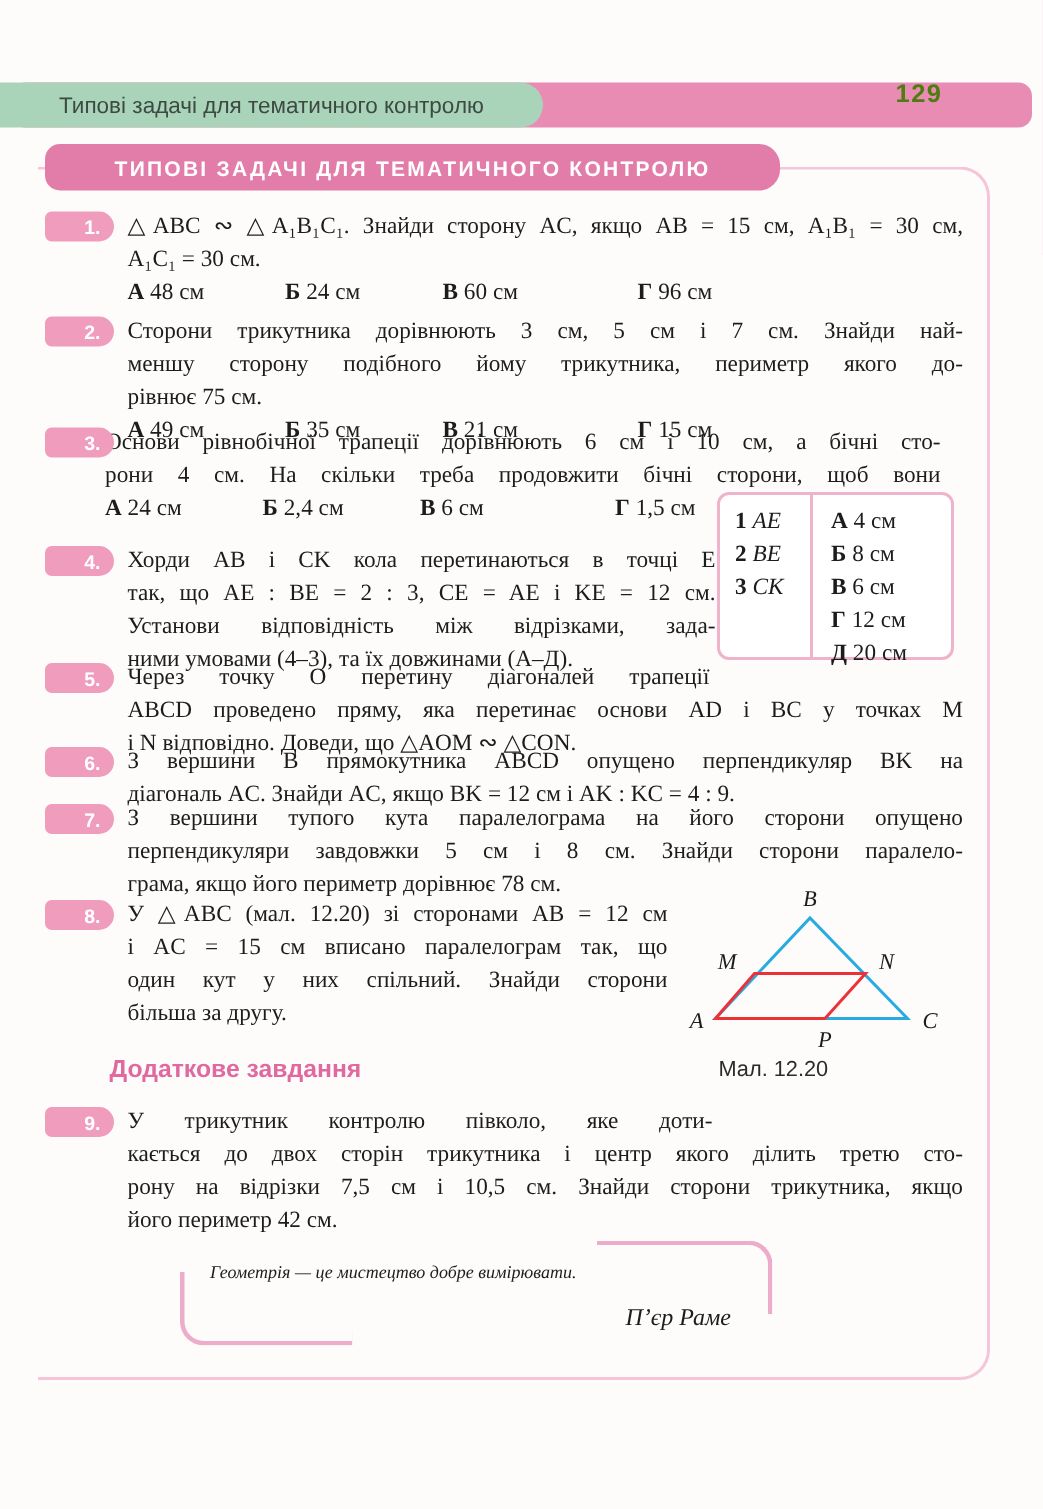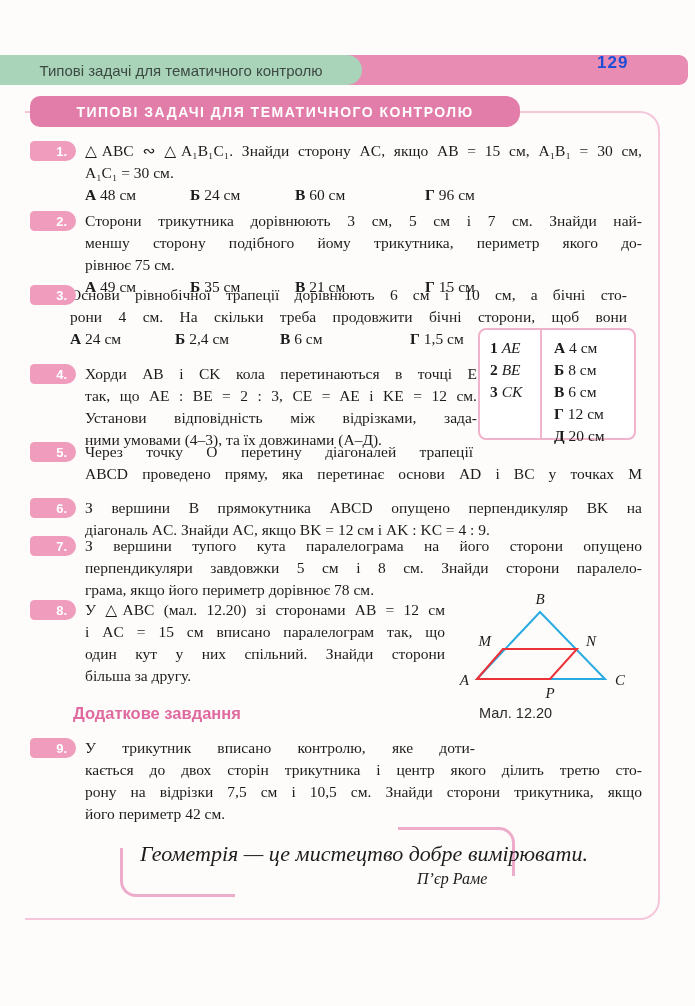--- a/index.html
+++ b/index.html
@@ -7,21 +7,21 @@
         font-family:"Liberation Serif","DejaVu Serif",serif;}
 
   
   .header-band{position:absolute;left:8px;top:55px;width:680px;height:30px;
     background:var(--band_pink,#e98cb4);border-radius:9px;}
   .running-head{position:absolute;left:0;top:55px;width:362px;height:30px;
     background:var(--band_green,#a9d4ba);border-radius:0 16px 16px 0;
     display:flex;align-items:center;justify-content:center;
     font:15px "Liberation Sans",sans-serif;color:#3d4a42;}
   .page-num{position:absolute;left:597px;top:55px;height:16px;display:flex;align-items:center;
-    font:bold 17px "Liberation Sans",sans-serif;color:#1d4ed8;letter-spacing:1px;}
+    font:bold 17px "Liberation Sans",sans-serif;color:#4d7c0f;letter-spacing:1px;}
 
   
   .frame{position:absolute;left:25px;top:111px;width:633px;height:805px;
     border:2px solid var(--frame_pink,#f5c6da);border-left:none;
     border-radius:0 20px 20px 0;}
   .banner{position:absolute;left:30px;top:96px;width:490px;height:31px;
     background:var(--banner_pink,#e27da9);border-radius:10px 14px 14px 10px;
     display:flex;align-items:center;justify-content:center;
     font:bold 14px "Liberation Sans",sans-serif;letter-spacing:1.5px;color:#fff;}
 
@@ -53,21 +53,21 @@
   .fig-label{font:italic 15px "Liberation Serif","DejaVu Serif",serif;fill:#1c1c1c;}
   .tri{stroke:var(--figure_blue,#29abe2);stroke-width:2;fill:none;}
   .par{stroke:var(--figure_red,#ed3237);stroke-width:2;fill:none;}
   .fig-caption{position:absolute;left:479px;top:705px;
     font:14.5px "Liberation Sans",sans-serif;color:#2b2b2b;}
 
   .extra-heading{position:absolute;left:57px;top:704px;
     font:bold 16.5px "Liberation Sans",sans-serif;color:var(--heading_pink,#e0699f);margin-left:16px;}
 
   
-  .quote-text{position:absolute;left:140px;top:841px;font-style:italic;font-size:22px;color:#1c1c1c;}
+  .quote-text{position:absolute;left:140px;top:841px;font-style:italic;font-size:12px;color:#1c1c1c;}
   .quote-author{position:absolute;left:417px;top:870px;font-style:italic;font-size:16px;color:#1c1c1c;}
   .bracket-tr{position:absolute;left:398px;top:827px;width:114px;height:46px;
     border-top:3px solid #eeaccb;border-right:3px solid #eeaccb;border-top-right-radius:16px;}
   .bracket-bl{position:absolute;left:120px;top:848px;width:112px;height:46px;
     border-left:3px solid #eeaccb;border-bottom:3px solid #eeaccb;border-bottom-left-radius:16px;}
 </style>
 </head>
 <body>
 
 <div class="page">
@@ -127,20 +127,21 @@
           <div class="line j">так, що AE : BE = 2 : 3, CE = AE і KE = 12 см.</div>
           <div class="line j">Установи відповідність між відрізками, зада-</div>
           <div class="line">ними умовами (4–3), та їх довжинами (А–Д).</div>
         </div>
       </div>
       <div class="problem" style="top: 441px;">
         <div class="badge">5.</div>
         <div class="body" style="width: 557px;">
           <div class="line j" style="width: 388px;">Через точку O перетину діагоналей трапеції</div>
           <div class="line j">ABCD проведено пряму, яка перетинає основи AD і BC у точках M</div>
+          <div class="line">і N відповідно. Доведи, що △AOM ∾ △CON.</div>
         </div>
       </div>
       <div class="problem" style="top: 497px;">
         <div class="badge">6.</div>
         <div class="body" style="width: 557px;">
           <div class="line j">З вершини B прямокутника ABCD опущено перпендикуляр BK на</div>
           <div class="line">діагональ AC. Знайди AC, якщо BK = 12 см і AK : KC = 4 : 9.</div>
         </div>
       </div>
       <div class="problem" style="top: 535px;">
@@ -156,21 +157,21 @@
         <div class="body" style="width: 360px;">
           <div class="line j">У △ABC (мал. 12.20) зі сторонами AB = 12 см</div>
           <div class="line j">і AC = 15 см вписано паралелограм так, що</div>
           <div class="line j">один кут у них спільний. Знайди сторони</div>
           <div class="line">більша за другу.</div>
         </div>
       </div>
       <div class="problem" style="top: 737px;">
         <div class="badge">9.</div>
         <div class="body" style="width: 557px;">
-          <div class="line j" style="width: 390px;">У трикутник вписано контролю, яке доти-</div>
+          <div class="line j" style="width: 390px;">У трикутник контролю півколо, яке доти-</div>
           <div class="line j">кається до двох сторін трикутника і центр якого ділить третю сто-</div>
           <div class="line j">рону на відрізки 7,5 см і 10,5 см. Знайди сторони трикутника, якщо</div>
           <div class="line">його периметр 42 см.</div>
         </div>
       </div>
     </div>
 
   <div class="match-table">
     <div class="mt-left">
         <div class="mt-row"><b>1</b> <i>AE</i></div>

